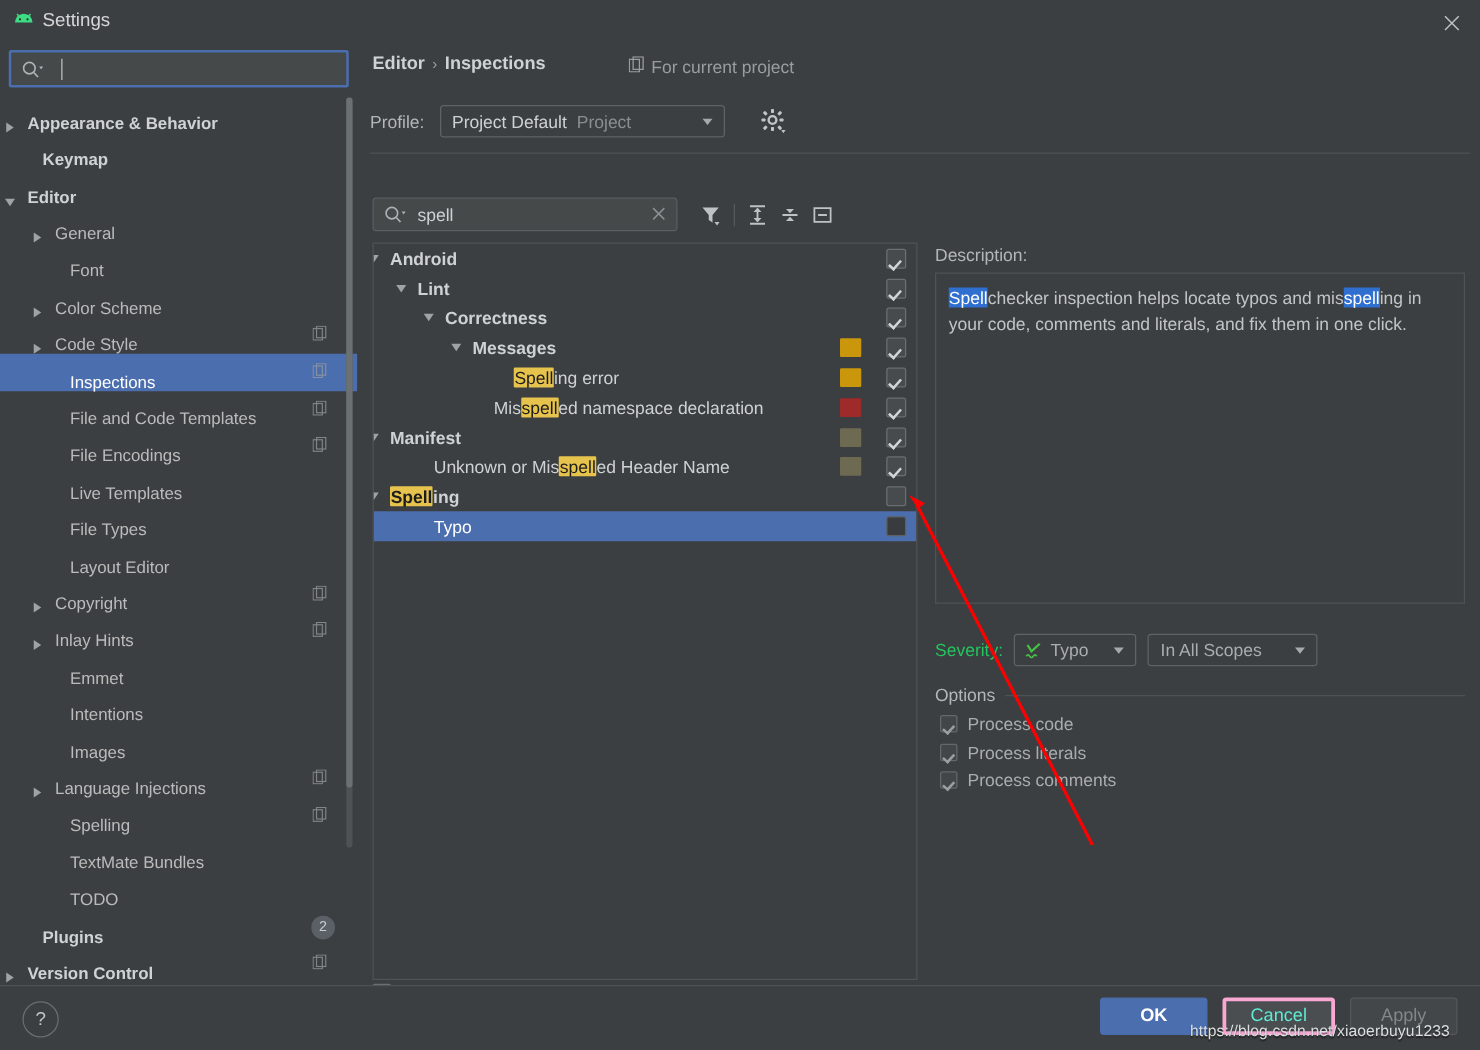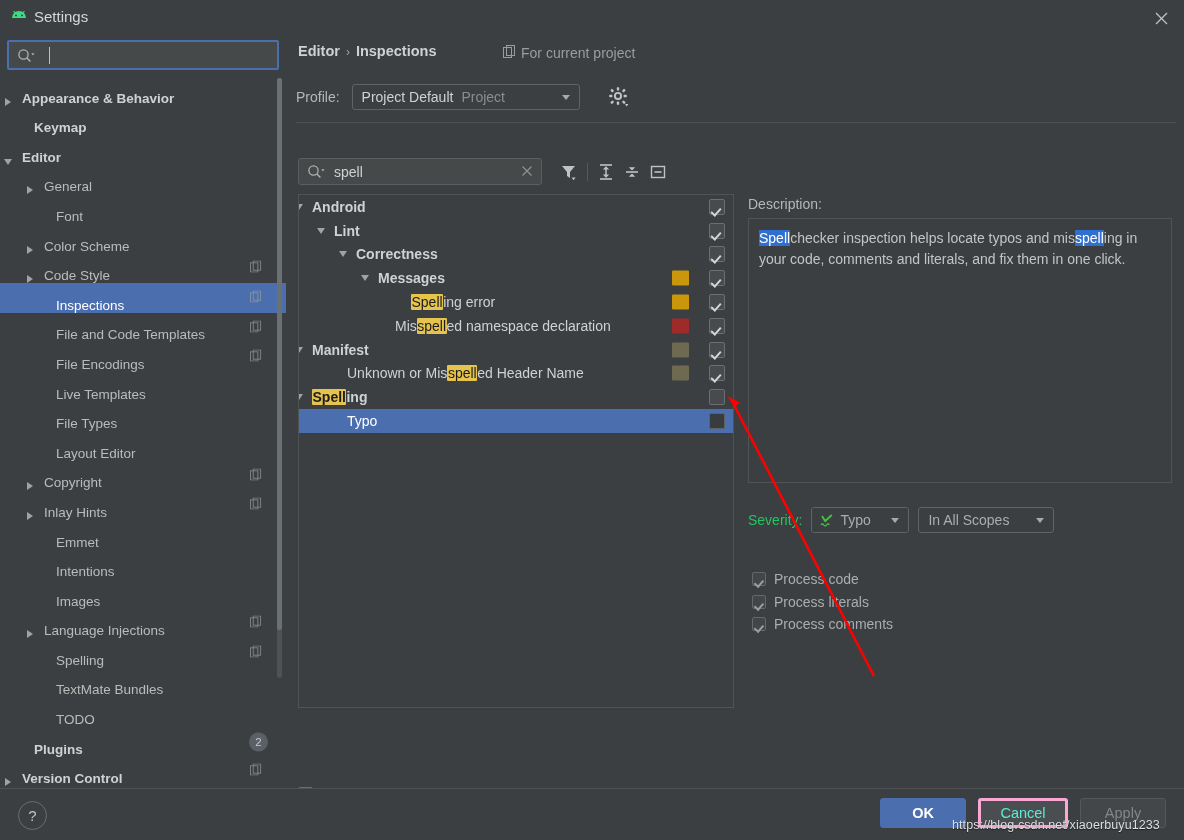--- a/index.html
+++ b/index.html
@@ -63,21 +63,21 @@
 
   .filterrow{position:absolute;left:12px;top:122px;display:flex;align-items:center;gap:0;}
   .inspsearch{position:relative;width:244px;height:27px;background:#45494a;border:1px solid #5a5e60;border-radius:3px;box-sizing:border-box;display:flex;align-items:center;}
   .inspsearch .txt{margin-left:35px;color:#cfd2d4;font-size:14px;}
   .inspsearch .sicon{position:absolute;left:8px;top:5px;}
   .inspsearch .clr{position:absolute;right:8px;top:5px;color:#8d9092;font-size:14px;}
   .tbtn{width:26px;height:26px;display:flex;align-items:center;justify-content:center;}
   .vsep{width:1px;height:18px;background:#55595b;margin:0 5px;}
 
   
-  .treepanel{position:absolute;left:12px;top:158px;width:436px;height:514px;
+  .treepanel{position:absolute;left:12px;top:158px;width:436px;height:590px;
      background:#3c3f41;border:1px solid #4f5355;box-sizing:border-box;overflow:hidden;}
   .trow{position:relative;height:23.8px;display:flex;align-items:center;font-size:14px;white-space:nowrap;}
   .trow.sel{background:#4b6eaf;}
   .trow .tw{color:#cfd2d4;}
   .trow.grp .tw{font-weight:bold;}
   .trow.sel .tw{color:#ffffff;}
   .hl{background:#e6c34d;color:#1c1c1c;border-radius:1px;padding:0 .5px;}
   .tarrow{width:17px;display:inline-flex;align-items:center;justify-content:center;flex:0 0 17px;}
   .sevbox{position:absolute;right:44px;top:50%;transform:translateY(-50%);width:17px;height:15px;border-radius:1px;}
   .chk{position:absolute;right:8px;top:50%;transform:translateY(-50%);
@@ -478,20 +478,24 @@
         </span>
         <span class="cv" style="padding-left:5px;color:#aaadaf;">Typo</span>
         <span class="carr"></span>
       </div>
       <div class="combo" id="scope-combo">
         <span class="cv" style="color:#aaadaf;">In All Scopes</span>
         <span class="carr"></span>
       </div>
     </div>
 
+    <div class="optionsbar">
+      <span style="font-size:14px;color:#b4b7b8;">Options</span>
+      <span class="oline"></span>
+    </div>
     <div class="optlist" id="options-list">
         <div class="optrow">
           <span class="chk3"></span>
           <span>Process code</span>
         </div>
         <div class="optrow">
           <span class="chk3"></span>
           <span>Process literals</span>
         </div>
         <div class="optrow">

